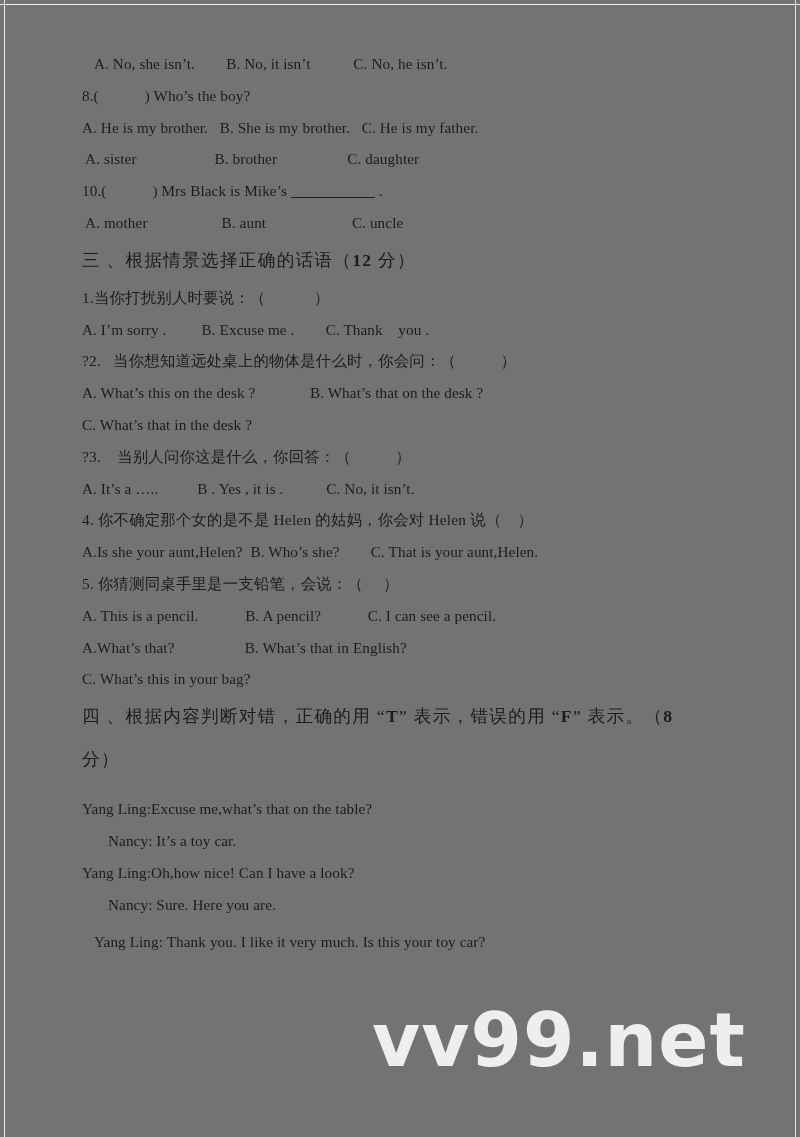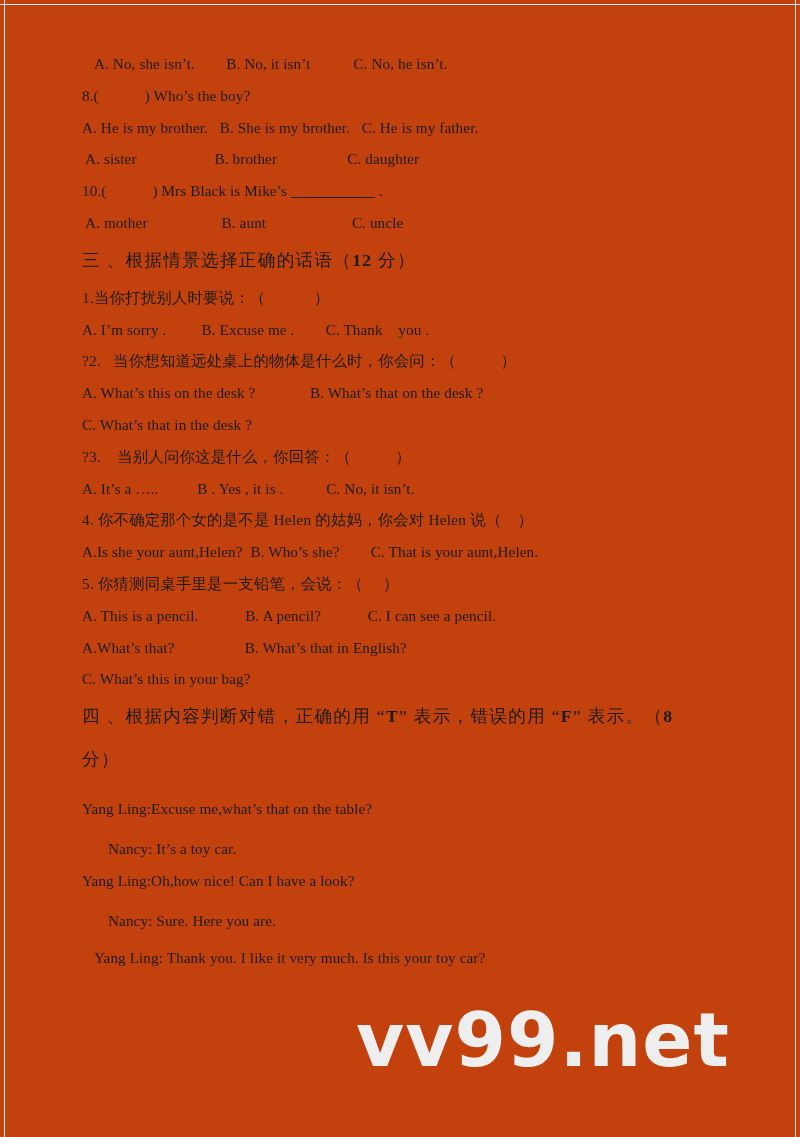--- a/index.html
+++ b/index.html
@@ -4,21 +4,21 @@
 <style>
   html, body {
     margin: 0;
     padding: 0;
     background: #ffffff;
   }
   .page {
     position: relative;
     width: 800px;
     height: 1137px;
-    background: #c2410c;
+    background: #737373;
     overflow: hidden;
     box-sizing: border-box;
     font-family: "Liberation Serif", "DejaVu Serif", serif;
     color: #1c1c1c;
   }
   
   .page-edge-left {
     position: absolute;
     top: 0; left: 4px;
     width: 1px; height: 1137px;
@@ -42,21 +42,21 @@
     left: 82px;
     width: 650px;
   }
   .line {
     font-size: 15.2px;
     line-height: 31.8px;
     white-space: pre;
     letter-spacing: 0.1px;
   }
   .indent-1 { padding-left: 12px; }
-  .indent-2 { padding-left: 26px; margin-top: 8px; }
+  .indent-2 { padding-left: 26px; }
   .zh {
     font-size: 15.4px;
     letter-spacing: 0.2px;
   }
   .sec-head {
     font-size: 17.6px;
     line-height: 43px;
     letter-spacing: 1.3px;
     white-space: pre-wrap;
   }
@@ -74,21 +74,21 @@
     vertical-align: -2px;
   }
   .blank-l {
     display: inline-block;
     width: 84px;
     border-bottom: 1.3px solid #222;
     vertical-align: -2px;
   }
   .watermark {
     position: absolute;
-    left: 356px;
+    left: 372px;
     top: 997px;
     font-family: "DejaVu Sans", sans-serif;
     font-size: 74px;
     font-weight: bold;
     color: #eeeeee;
     letter-spacing: 1px;
     user-select: none;
   }
 </style>
 </head>

